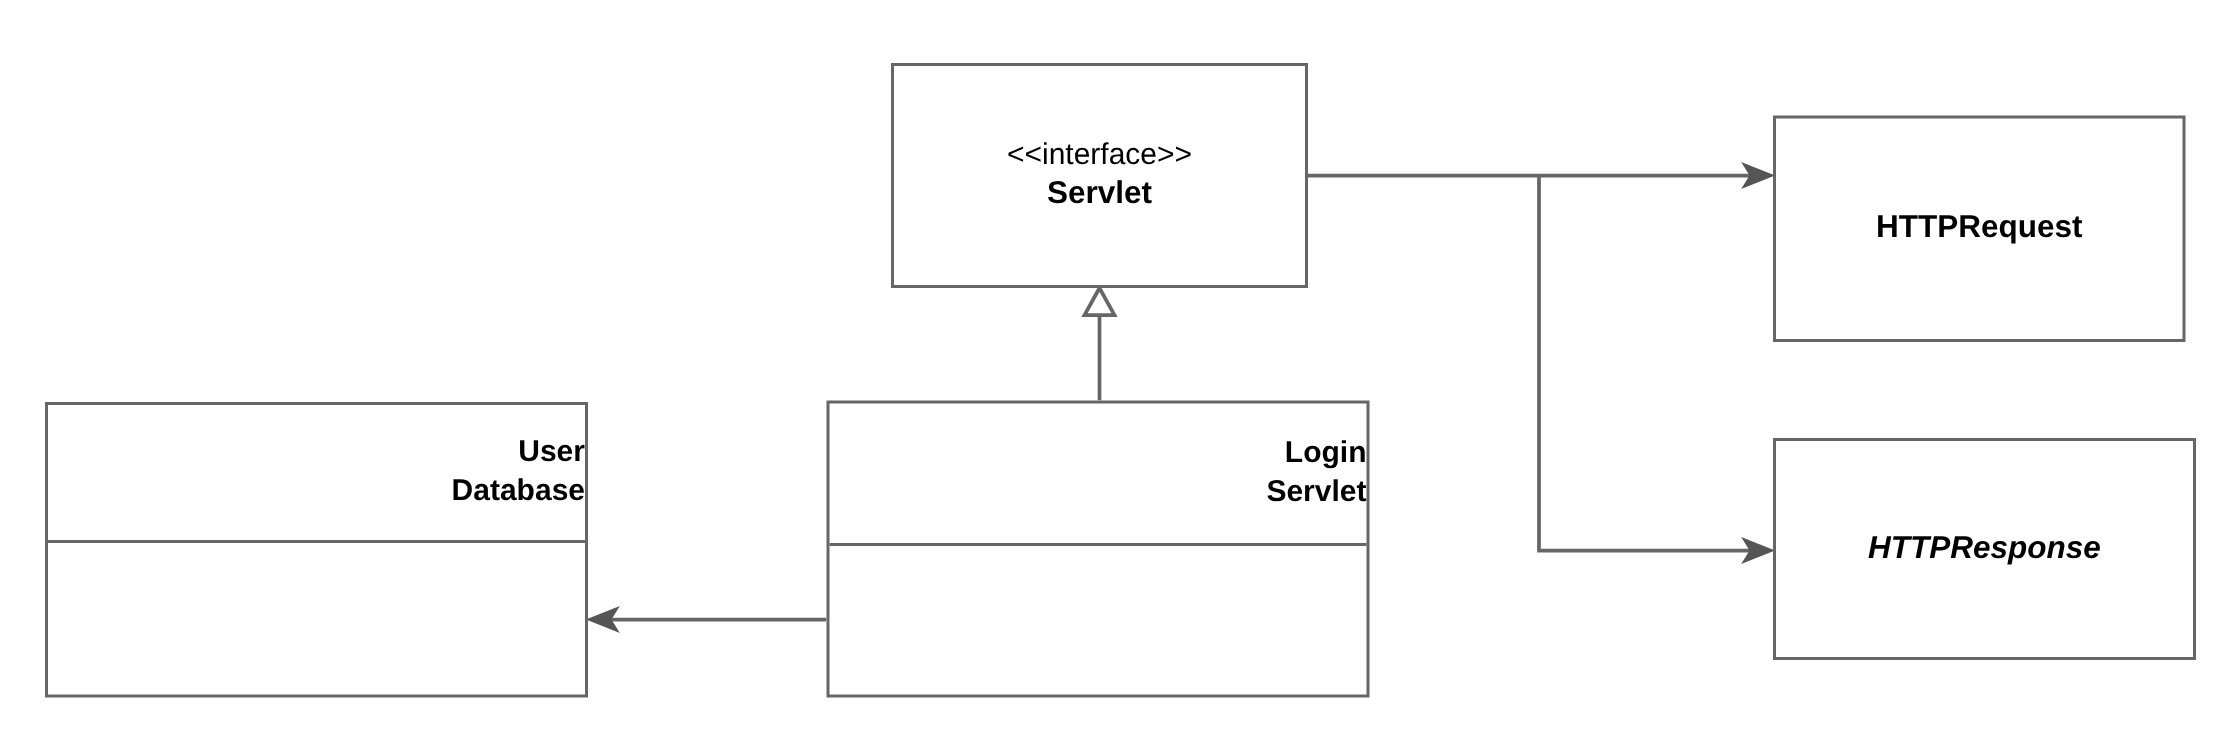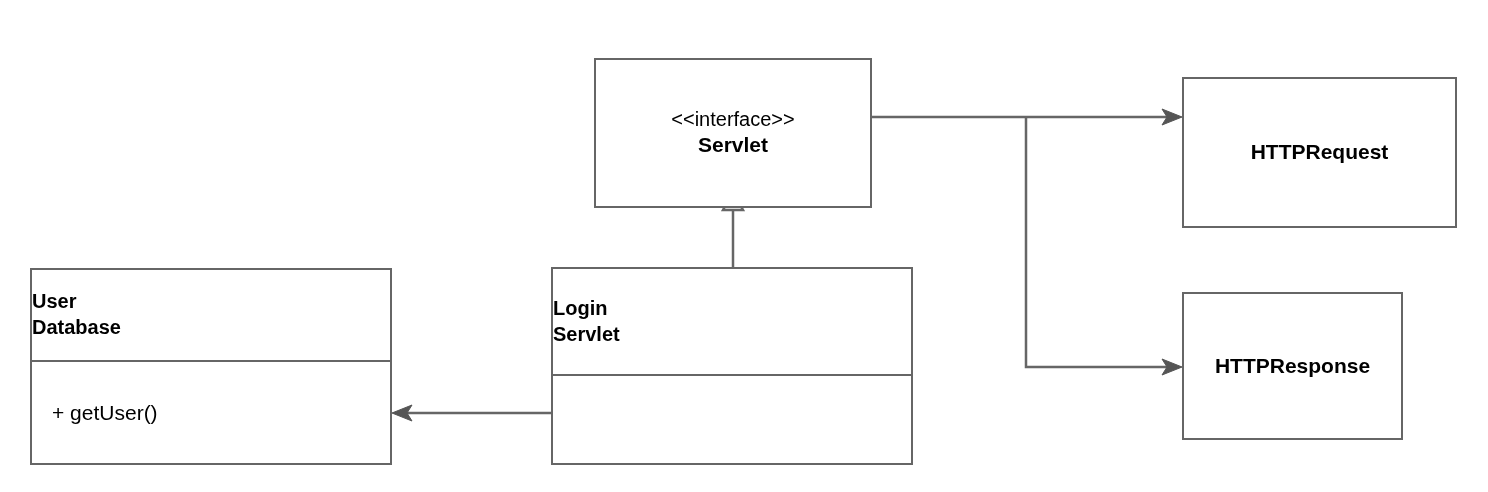--- a/index.html
+++ b/index.html
@@ -45,21 +45,21 @@
   .uml-box.simple {
     align-items: center;
     justify-content: center;
   }
 
   
   .compartment-title {
     box-sizing: border-box;
     display: flex;
     flex-direction: column;
-    align-items: flex-start;
+    align-items: flex-end;
     justify-content: center;
     border-bottom: 2px solid #666666;
   }
   .compartment-members {
     box-sizing: border-box;
     flex: 1 1 auto;
     display: flex;
     flex-direction: column;
     justify-content: center;
     padding-left: 20px;
@@ -81,28 +81,28 @@
   }
   .type-name {
     font-size: 21px;
     font-weight: bold;
     color: #000000;
     text-align: center;
     line-height: 1.25;
   }
 
   
-  #box-servlet       { left: 594px;  top: 42px;  width: 278px; height: 150px; margin-top: 16px; }
+  #box-servlet       { left: 594px;  top: 42px;  width: 278px; height: 150px; }
   #box-httprequest   { left: 1182px; top: 42px;  width: 275px; height: 151px; margin-top: 35px; }
-  #box-httpresponse  { left: 1182px; top: 292px; width: 221px; height: 148px; }
+  #box-httpresponse  { left: 1182px; top: 292px; width: 282px; height: 148px; font-style: italic; }
   #box-userdatabase  { left: 30px;   top: 268px; width: 362px; height: 197px; }
   #box-loginservlet  { left: 551px;  top: 267px; width: 362px; height: 198px; }
 
   #box-userdatabase  .compartment-title { height: 92px; }
-  #box-loginservlet  .compartment-title { height: 107px; }
+  #box-loginservlet  .compartment-title { height: 95px; }
 
   .name-line { font-size: 20px; font-weight: bold; line-height: 1.28; }
 </style>
 </head>
 <body>
 
 <div id="diagram-canvas">
 
   <svg id="connector-layer" viewBox="0 0 1488 492" width="1488" height="492" aria-hidden="true">
 
@@ -138,23 +138,20 @@
 
   <div class="uml-box simple" id="box-httpresponse">
     <div class="type-name">HTTPResponse</div>
   </div>
 
   <div class="uml-box" id="box-userdatabase">
     <div class="compartment-title">
       <div class="name-line">User</div>
       <div class="name-line">Database</div>
     </div>
-    <div class="compartment-members">
-      <div class="member-row">+ getUser()</div>
-    </div>
   </div>
 
   <div class="uml-box" id="box-loginservlet">
     <div class="compartment-title">
       <div class="name-line">Login</div>
       <div class="name-line">Servlet</div>
     </div>
   </div>
 
 </div>

